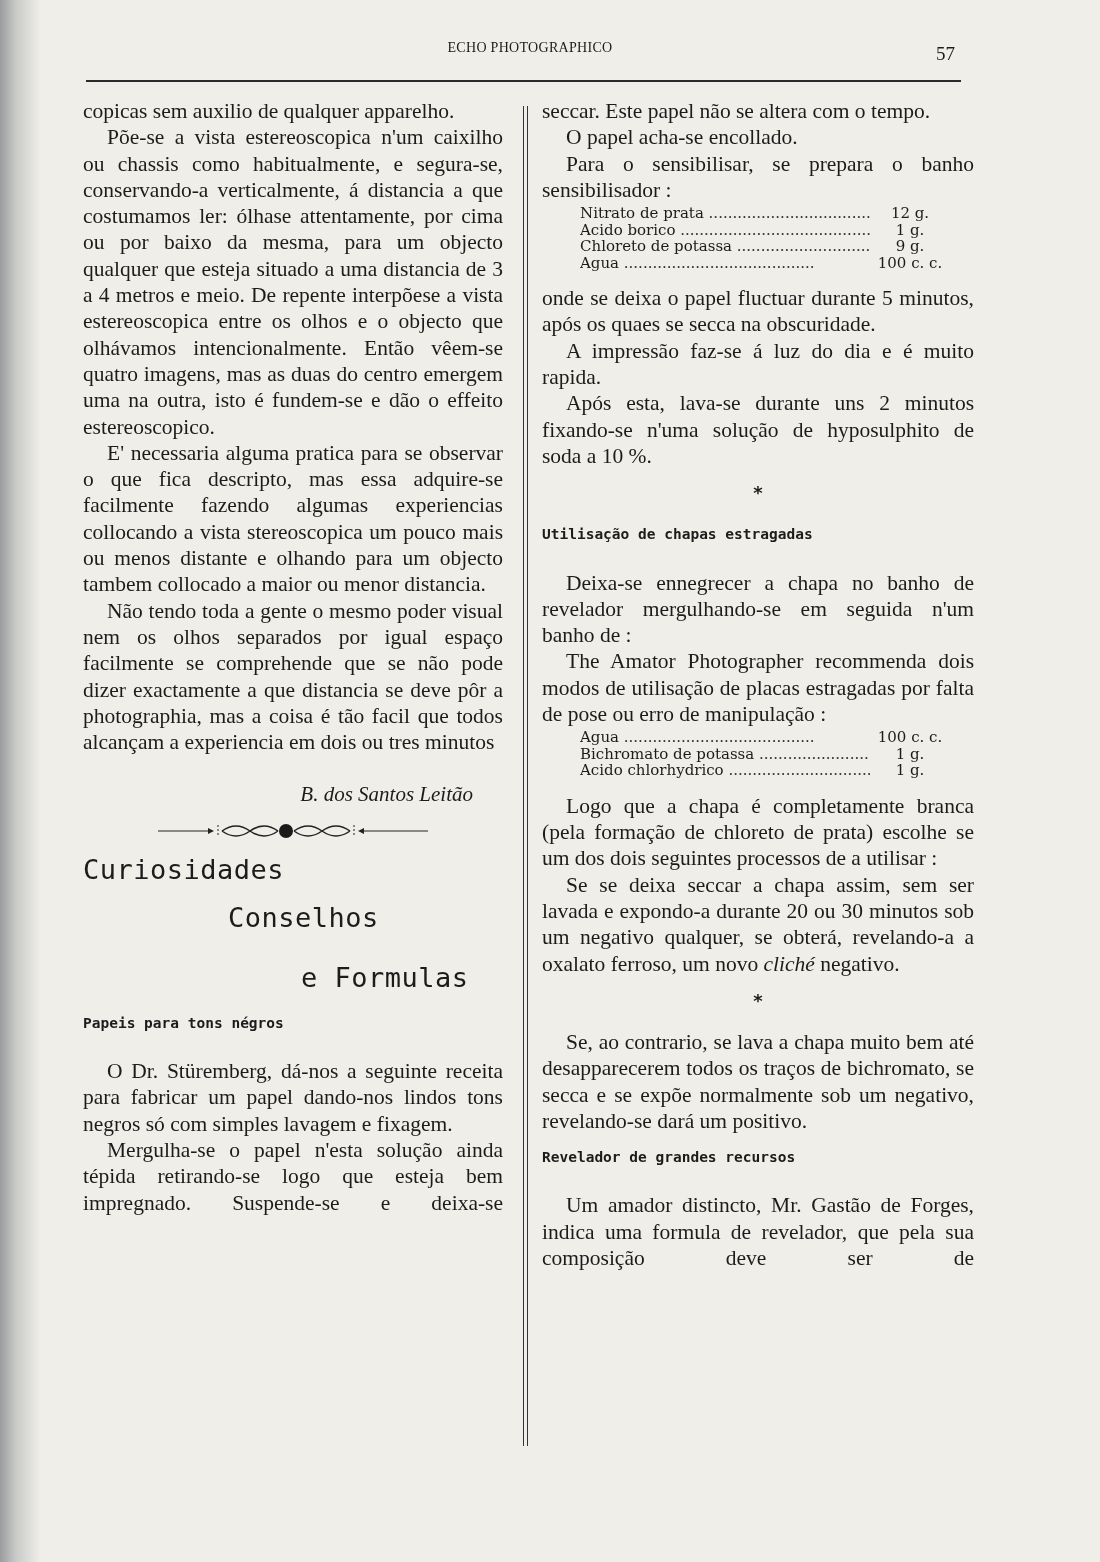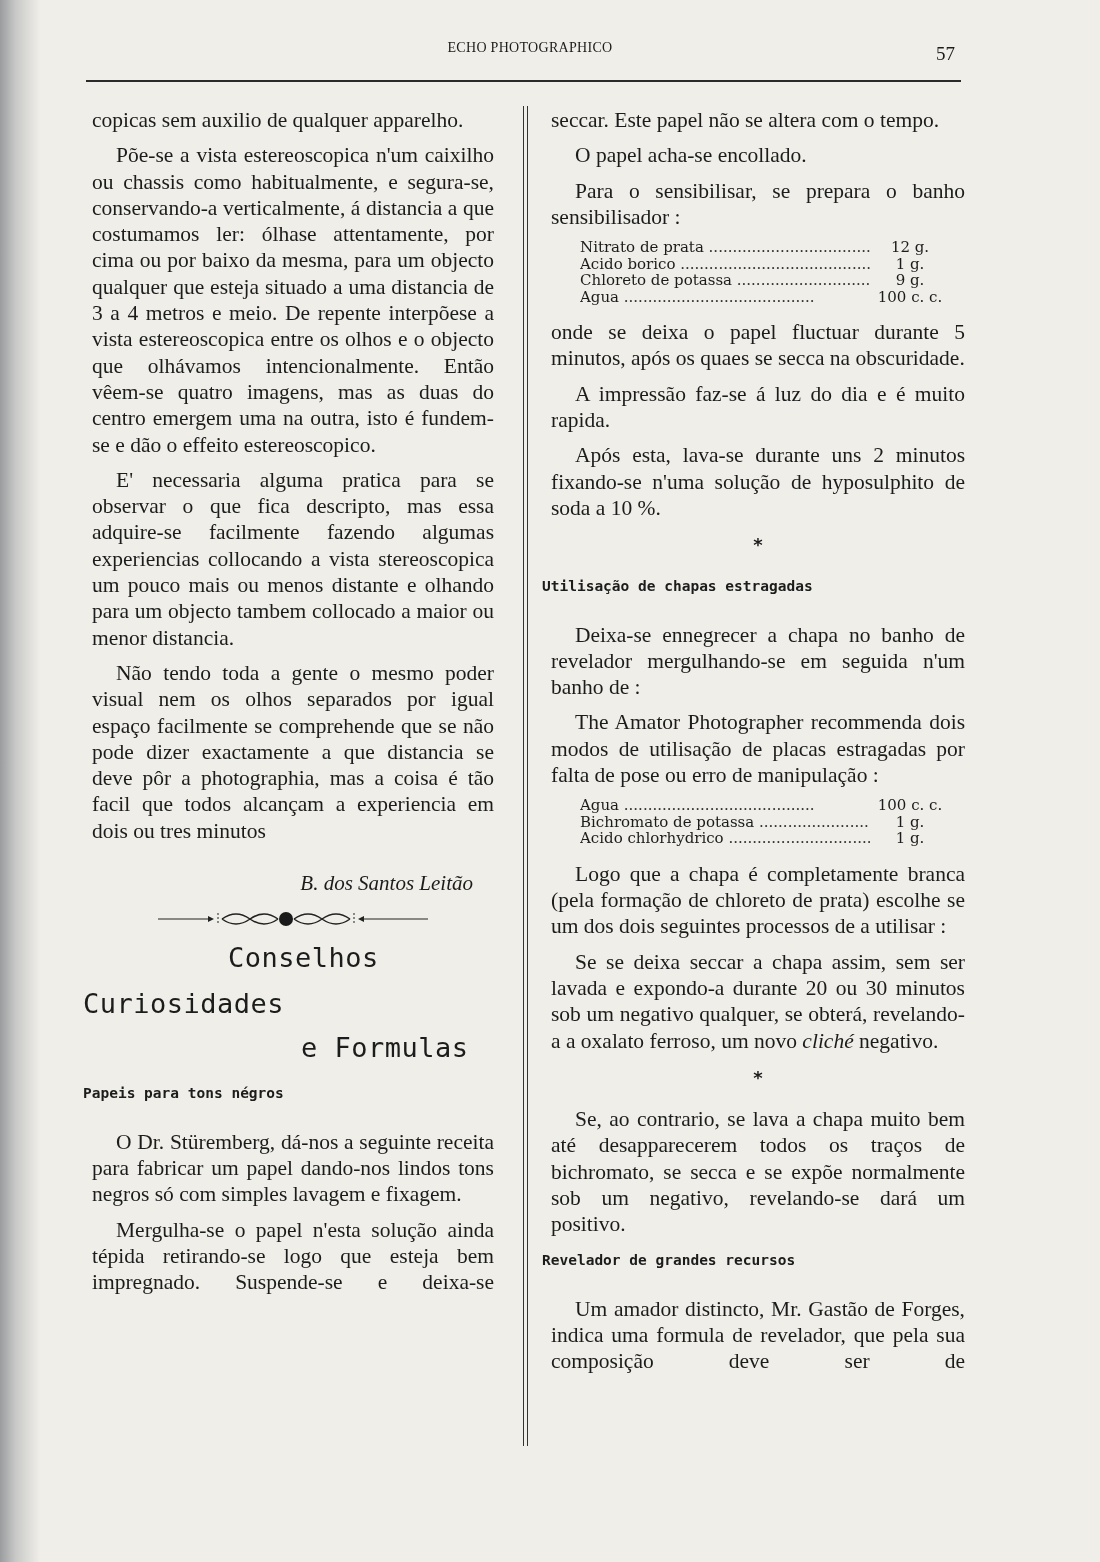--- a/index.html
+++ b/index.html
@@ -34,38 +34,38 @@
     border-left: 1.5px solid #333; border-right: 1.5px solid #333;
   }
   .column {
     position: absolute; top: 98px;
     font-family: "Liberation Serif", serif;
     font-size: 21.5px; line-height: 26.3px;
     text-align: justify;
   }
   .col-left { left: 83px; width: 420px; }
   .col-right { left: 542px; width: 432px; }
-  .column p { margin: 9px; }
+  .column p { margin: 0; }
   .column p.indent { text-indent: 24px; }
   .column p.last-line { text-align-last: justify; }
   .signature {
     text-align: right; font-style: italic; font-size: 21px;
     margin-top: 26px; padding-right: 30px;
   }
   .ornament {
     margin: 14px auto 8px auto; width: 270px; height: 18px; display: block;
   }
   .display-head {
     font-family: "DejaVu Sans Mono", "Liberation Mono", monospace;
     font-weight: normal; font-size: 27px; letter-spacing: 0.5px; line-height: 44px;
     margin: 0;
   }
   .dh1 { text-align: left; margin-top: 2px; }
   .dh2 { text-align: left; padding-left: 145px; margin-top: 4px; }
-  .dh3 { text-align: left; padding-left: 218px; margin-top: 0; }
+  .dh3 { text-align: left; padding-left: 218px; margin-top: 16px; }
   .subhead {
     font-family: "DejaVu Sans Mono", "Liberation Mono", monospace;
     font-weight: bold; font-size: 14.5px; text-align: left;
     margin: 10px 0 22px 0; letter-spacing: 0;
   }
   .recipe {
     font-family: "DejaVu Serif", serif; font-size: 15px; line-height: 16.5px;
     margin: 2px 0 14px 38px; width: 370px;
   }
   .recipe-row { display: flex; justify-content: space-between; }
@@ -103,22 +103,22 @@
     <polygon points="50,6 56,9 50,12" fill="#222"></polygon>
     <line x1="60" y1="3" x2="60" y2="15" stroke="#222" stroke-width="1" stroke-dasharray="2,2"></line>
     <path d="M64 9 Q78 -1 92 9 Q106 19 120 9 M64 9 Q78 19 92 9 Q106 -1 120 9" stroke="#222" fill="none" stroke-width="1.5"></path>
     <circle cx="128" cy="9" r="7" fill="#1a1a1a"></circle>
     <path d="M136 9 Q150 -1 164 9 Q178 19 192 9 M136 9 Q150 19 164 9 Q178 -1 192 9" stroke="#222" fill="none" stroke-width="1.5"></path>
     <line x1="196" y1="3" x2="196" y2="15" stroke="#222" stroke-width="1" stroke-dasharray="2,2"></line>
     <polygon points="206,6 200,9 206,12" fill="#222"></polygon>
     <line x1="206" y1="9" x2="270" y2="9" stroke="#222" stroke-width="1"></line>
   </svg>
 
+  <h2 class="display-head dh1">Curiosidades</h2>
   <h2 class="display-head dh2">Conselhos</h2>
-  <h2 class="display-head dh1">Curiosidades</h2>
   <h2 class="display-head dh3">e Formulas</h2>
 
   <div class="subhead">Papeis para tons négros</div>
 
   <p class="indent">O Dr. Stüremberg, dá-nos a seguinte receita para fabricar um papel dando-nos lindos tons negros só com simples lavagem e fixagem.</p>
   <p class="indent last-line">Mergulha-se o papel n'esta solução ainda tépida retirando-se logo que esteja bem impregnado. Suspende-se e deixa-se</p>
 </div>
 
 <div class="column col-right">
   <p>seccar. Este papel não se altera com o tempo.</p>

